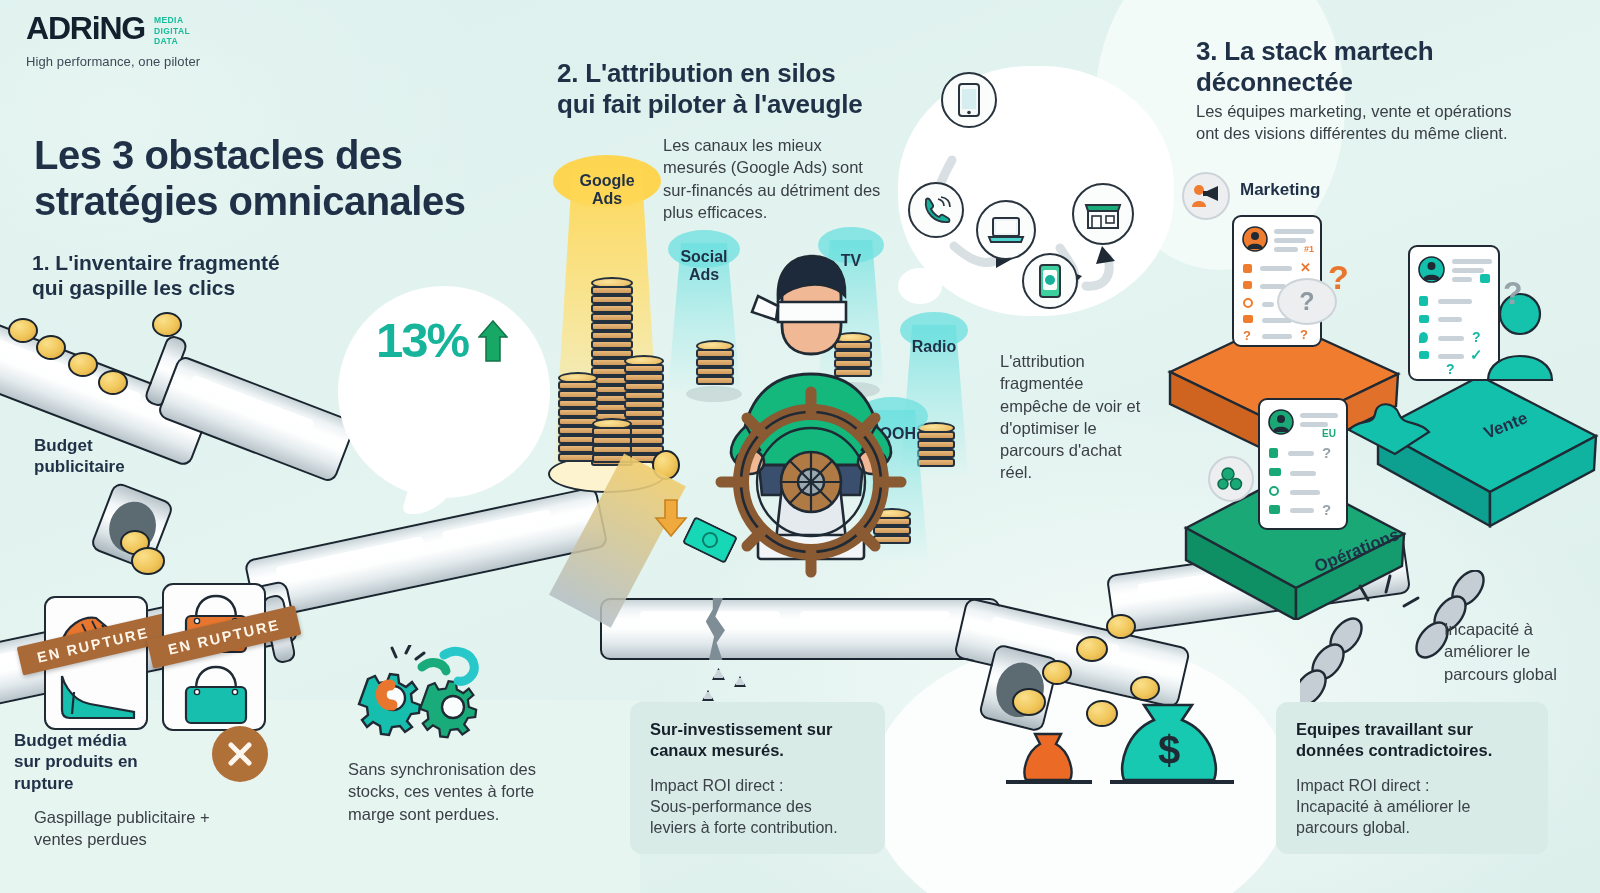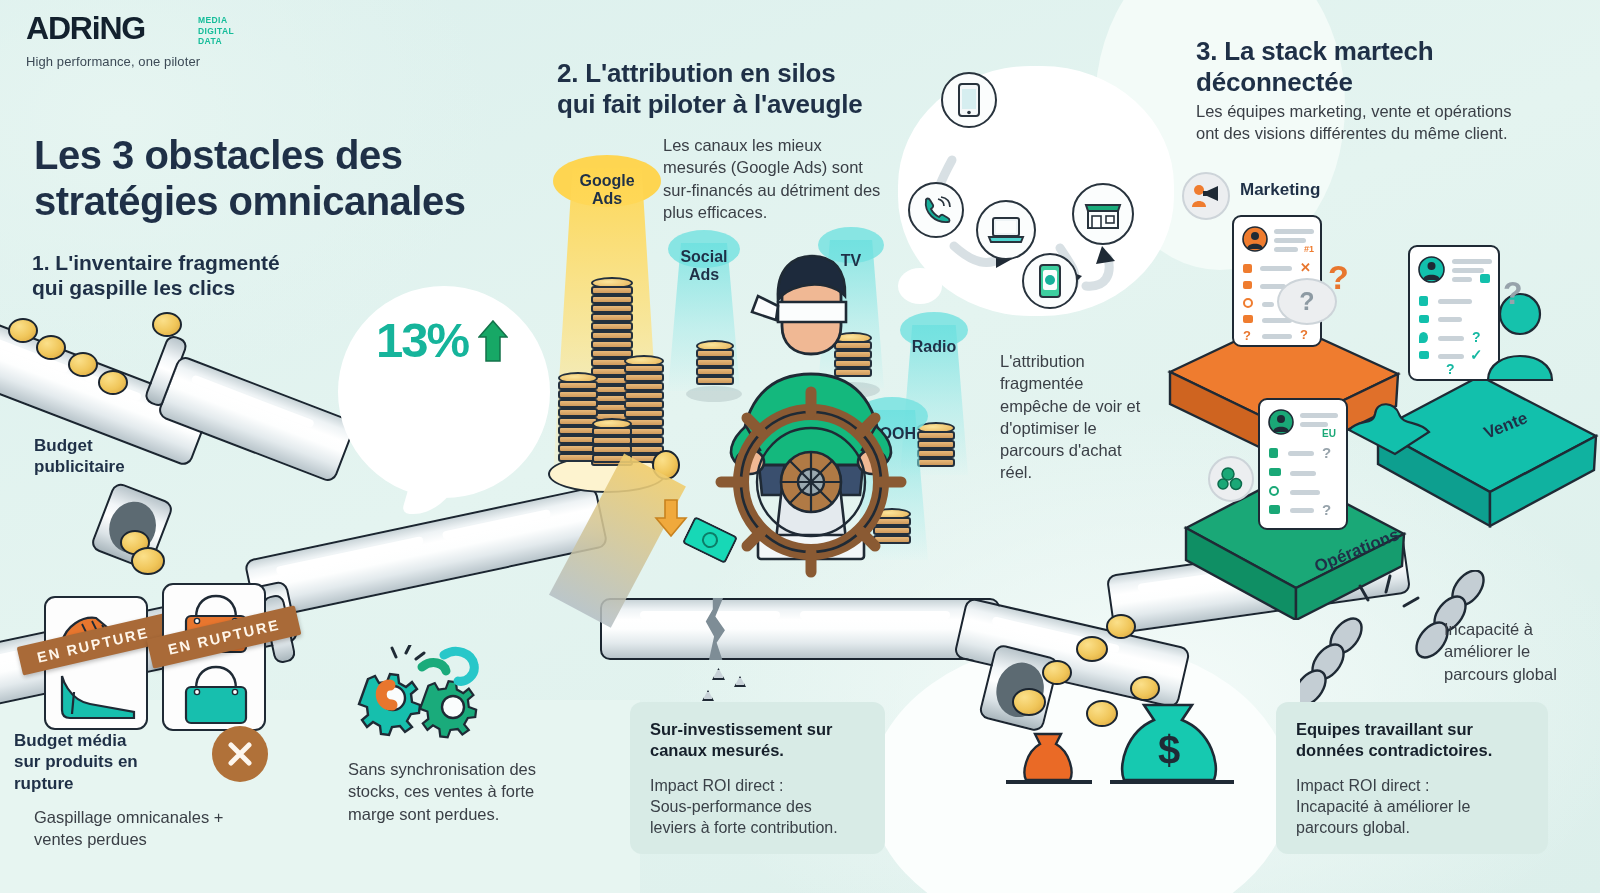--- a/index.html
+++ b/index.html
@@ -31,21 +31,21 @@
   .head-sub {
     font-weight: 800; color:#1f3047; font-size: 21px; line-height:1.2;
   }
   .body-txt { color:#3a3f46; font-size:16.5px; line-height:1.35; }
   .lbl-bold { font-weight:800; color:#1f3047; font-size:17px; line-height:1.25; }
   .chan-lbl { font-weight:800; color:#1f3047; font-size:16px; text-align:center; line-height:1.15;}
   
   #logo-wrap { left:26px; top:12px; }
   .logo-row { display:flex; align-items:flex-start; gap:9px; }
   .logo-word { font-size:32px; font-weight:800; color:#13212e; letter-spacing:-1.2px; line-height:1;}
-  .logo-tags { font-size:8.5px; font-weight:800; color:#16bd9a; line-height:1.25; letter-spacing:.4px; padding-top:3px;margin-left:44px;}
+  .logo-tags { font-size:8.5px; font-weight:800; color:#16bd9a; line-height:1.25; letter-spacing:.4px; padding-top:3px;}
   .logo-tagline { font-size:13px; color:#3c4a56; margin-top:7px; letter-spacing:.1px;}
   
   .blob { background:#fdfefe; border-radius:50%; }
   
   .bubble13 {
     left:338px; top:286px; width:212px; height:212px;
     background:#ffffff; border-radius:50%;
   }
   .bubble13:after{
     content:""; position:absolute; left:68px; bottom:-16px;
@@ -276,21 +276,21 @@
       <path d="M5 5 L23 23 M23 5 L5 23" stroke="#fdf6ee" stroke-width="5" stroke-linecap="round"></path>
     </svg>
   </div>
 
   <div class="abs lbl-bold" style="left:14px; top:730px; width:165px;">
     <div>Budget média</div>
     <div>sur produits en</div>
     <div>rupture</div>
   </div>
   <div class="abs body-txt" style="left:34px; top:806px; width:270px;">
-    <div>Gaspillage omnicanales +</div>
+    <div>Gaspillage publicitaire +</div>
     <div>ventes perdues</div>
   </div>
 
   <svg width="150" height="105" viewBox="0 0 150 105" class="abs" style="left:348px; top:645px;">
     <g stroke="#1f2a35" stroke-width="2.4">
       <path d="M34 36 l7-3 4 7 8-1 3-8 8 1 1 8 7 4 6-5 5 7-6 5 1 8 8 3-1 8-8 1-4 7 5 6-7 5-5-6-8 1-3 8-8-1-1-8-7-4-6 5-5-7 6-5-1-8-8-3z" transform="translate(-14,-2) scale(1.0)" fill="#16bfad"></path>
       <circle cx="45" cy="53" r="12" fill="#fafdfd"></circle>
       <path d="M96 40 l7-3 4 7 8-1 3-8 8 1 1 8 7 4 6-5 5 7-6 5 1 8 8 3-1 8-8 1-4 7 5 6-7 5-5-6-8 1-3 8-8-1-1-8-7-4-6 5-5-7 6-5-1-8-8-3z" transform="translate(-8,4) scale(0.92)" fill="#1aab7b"></path>
       <circle cx="105" cy="62" r="11" fill="#fafdfd"></circle>
       <path d="M42 40 C30 40 30 60 44 60" fill="none" stroke="#e8762e" stroke-width="11" stroke-linecap="round"></path>

